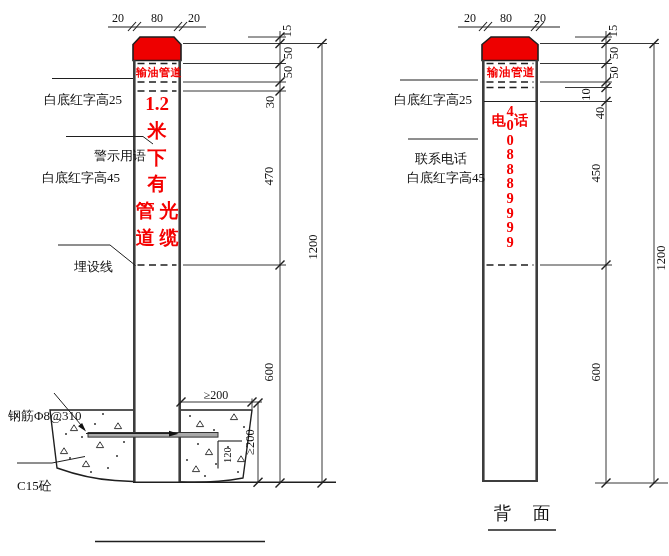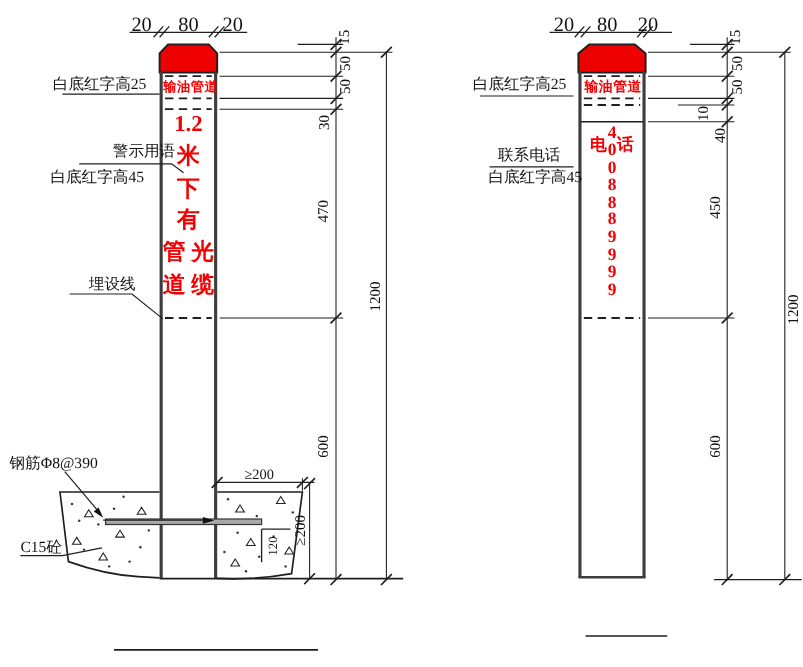--- a/index.html
+++ b/index.html
@@ -1,19 +1,19 @@
 <!DOCTYPE html>
 <html><head>
 <meta charset="utf-8">
 <style>
   html,body{margin:0;padding:0;background:#fff;}
   #canvas{position:relative;width:669px;height:556px;background:#fff;overflow:hidden;
           font-family:"Liberation Serif", serif;}
-  .lbl{position:absolute;font-size:13px;color:#111;white-space:nowrap;line-height:1.1;}
-  .dimh{position:absolute;font-size:17px;color:#111;white-space:nowrap;text-align:center;}
+  .lbl{position:absolute;font-size:13px;color:#111;white-space:nowrap;line-height:1.1;margin-top:30px;}
+  .dimh{position:absolute;font-size:12px;color:#111;white-space:nowrap;text-align:center;}
   .bandtxt{position:absolute;text-align:right;font-size:11px;font-weight:bold;color:#f40000;letter-spacing:0.5px;white-space:nowrap;}
   .warn{position:absolute;text-align:center;font-size:19px;line-height:26.8px;font-weight:600;color:#f40000;white-space:pre-line;}
   .digits{position:absolute;text-align:center;font-size:14.5px;line-height:14.6px;font-weight:600;color:#f40000;white-space:pre-line;}
   .phone{position:absolute;text-align:center;font-size:14px;font-weight:bold;color:#f40000;word-spacing:5px;white-space:nowrap;margin-top:27px;}
   .title{position:absolute;font-size:17.5px;color:#111;text-align:center;white-space:nowrap;}
   svg text{font-family:"Liberation Serif", serif;font-size:12.5px;fill:#111;}
   svg text.small{font-size:10.5px;}
 </style>
 </head>
 <body>
@@ -219,21 +219,21 @@
   <div class="warn" style="left:133px;top:91px;width:48px">1.2
 米
 下
 有
 管 光
 道 缆</div>
 
   <span class="lbl" style="left:94px;top:119px">警示用语</span>
   <span class="lbl" style="left:42px;top:141px">白底红字高45</span>
   <span class="lbl" style="left:74px;top:230px">埋设线</span>
-  <span class="lbl" style="left:8px;top:379px">钢筋Φ8@390</span>
+  <span class="lbl" style="left:8px;top:379px">钢筋Φ8@310</span>
   <span class="lbl" style="left:17px;top:449px">C15砼</span>
   <span class="dimh" style="left:186px;top:388px;width:60px;font-size:12px">≥200</span>
 
   <span class="dimh" style="left:458px;top:11px;width:24px">20</span>
   <span class="dimh" style="left:494px;top:11px;width:24px">80</span>
   <span class="dimh" style="left:528px;top:11px;width:24px">20</span>
 
   <span class="lbl" style="left:394px;top:63px">白底红字高25</span>
   <span class="bandtxt" style="left:485px;top:65px;width:50px;font-size:11.5px">输油管道</span>
   <span class="phone" style="left:485px;top:85px;width:50px">电 话</span>
@@ -243,14 +243,15 @@
 8
 8
 8
 9
 9
 9
 9</div>
 
   <span class="lbl" style="left:415px;top:122px">联系电话</span>
   <span class="lbl" style="left:407px;top:141px">白底红字高45</span>
+  <div class="title" style="left:487px;top:501px;width:72px;letter-spacing:2px">背　面</div>
 
 </div>
 
 </body></html>

